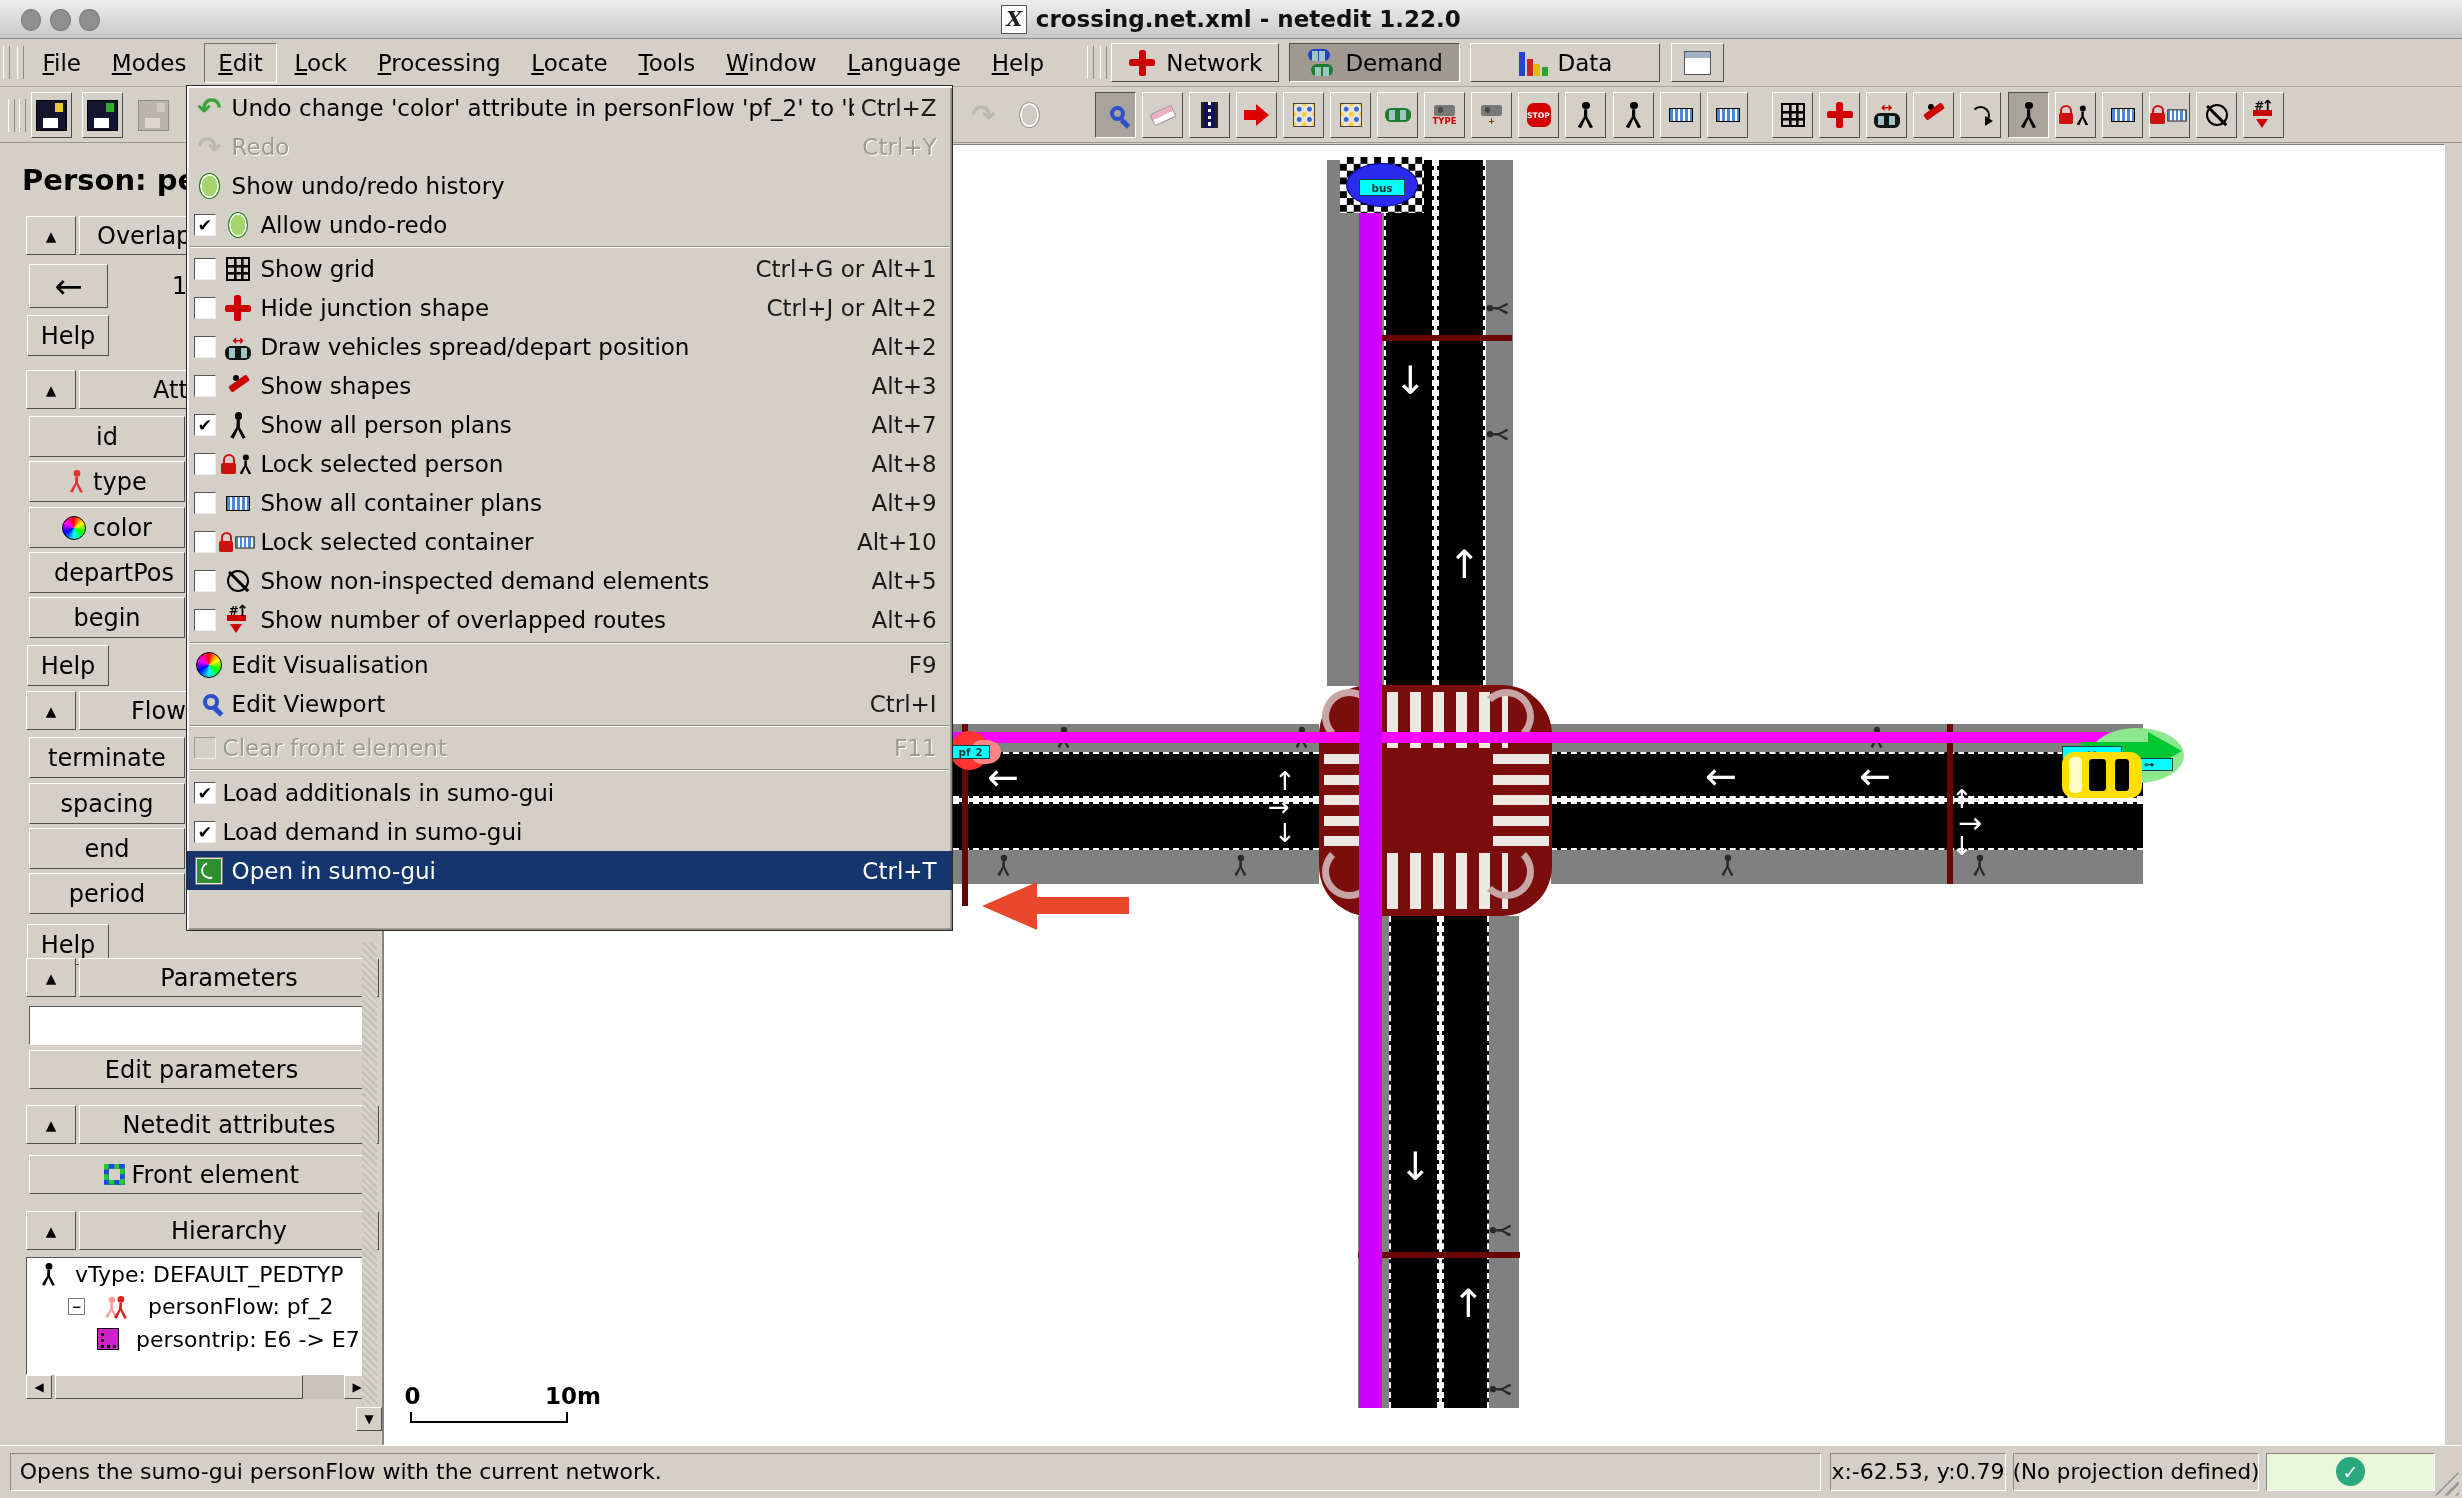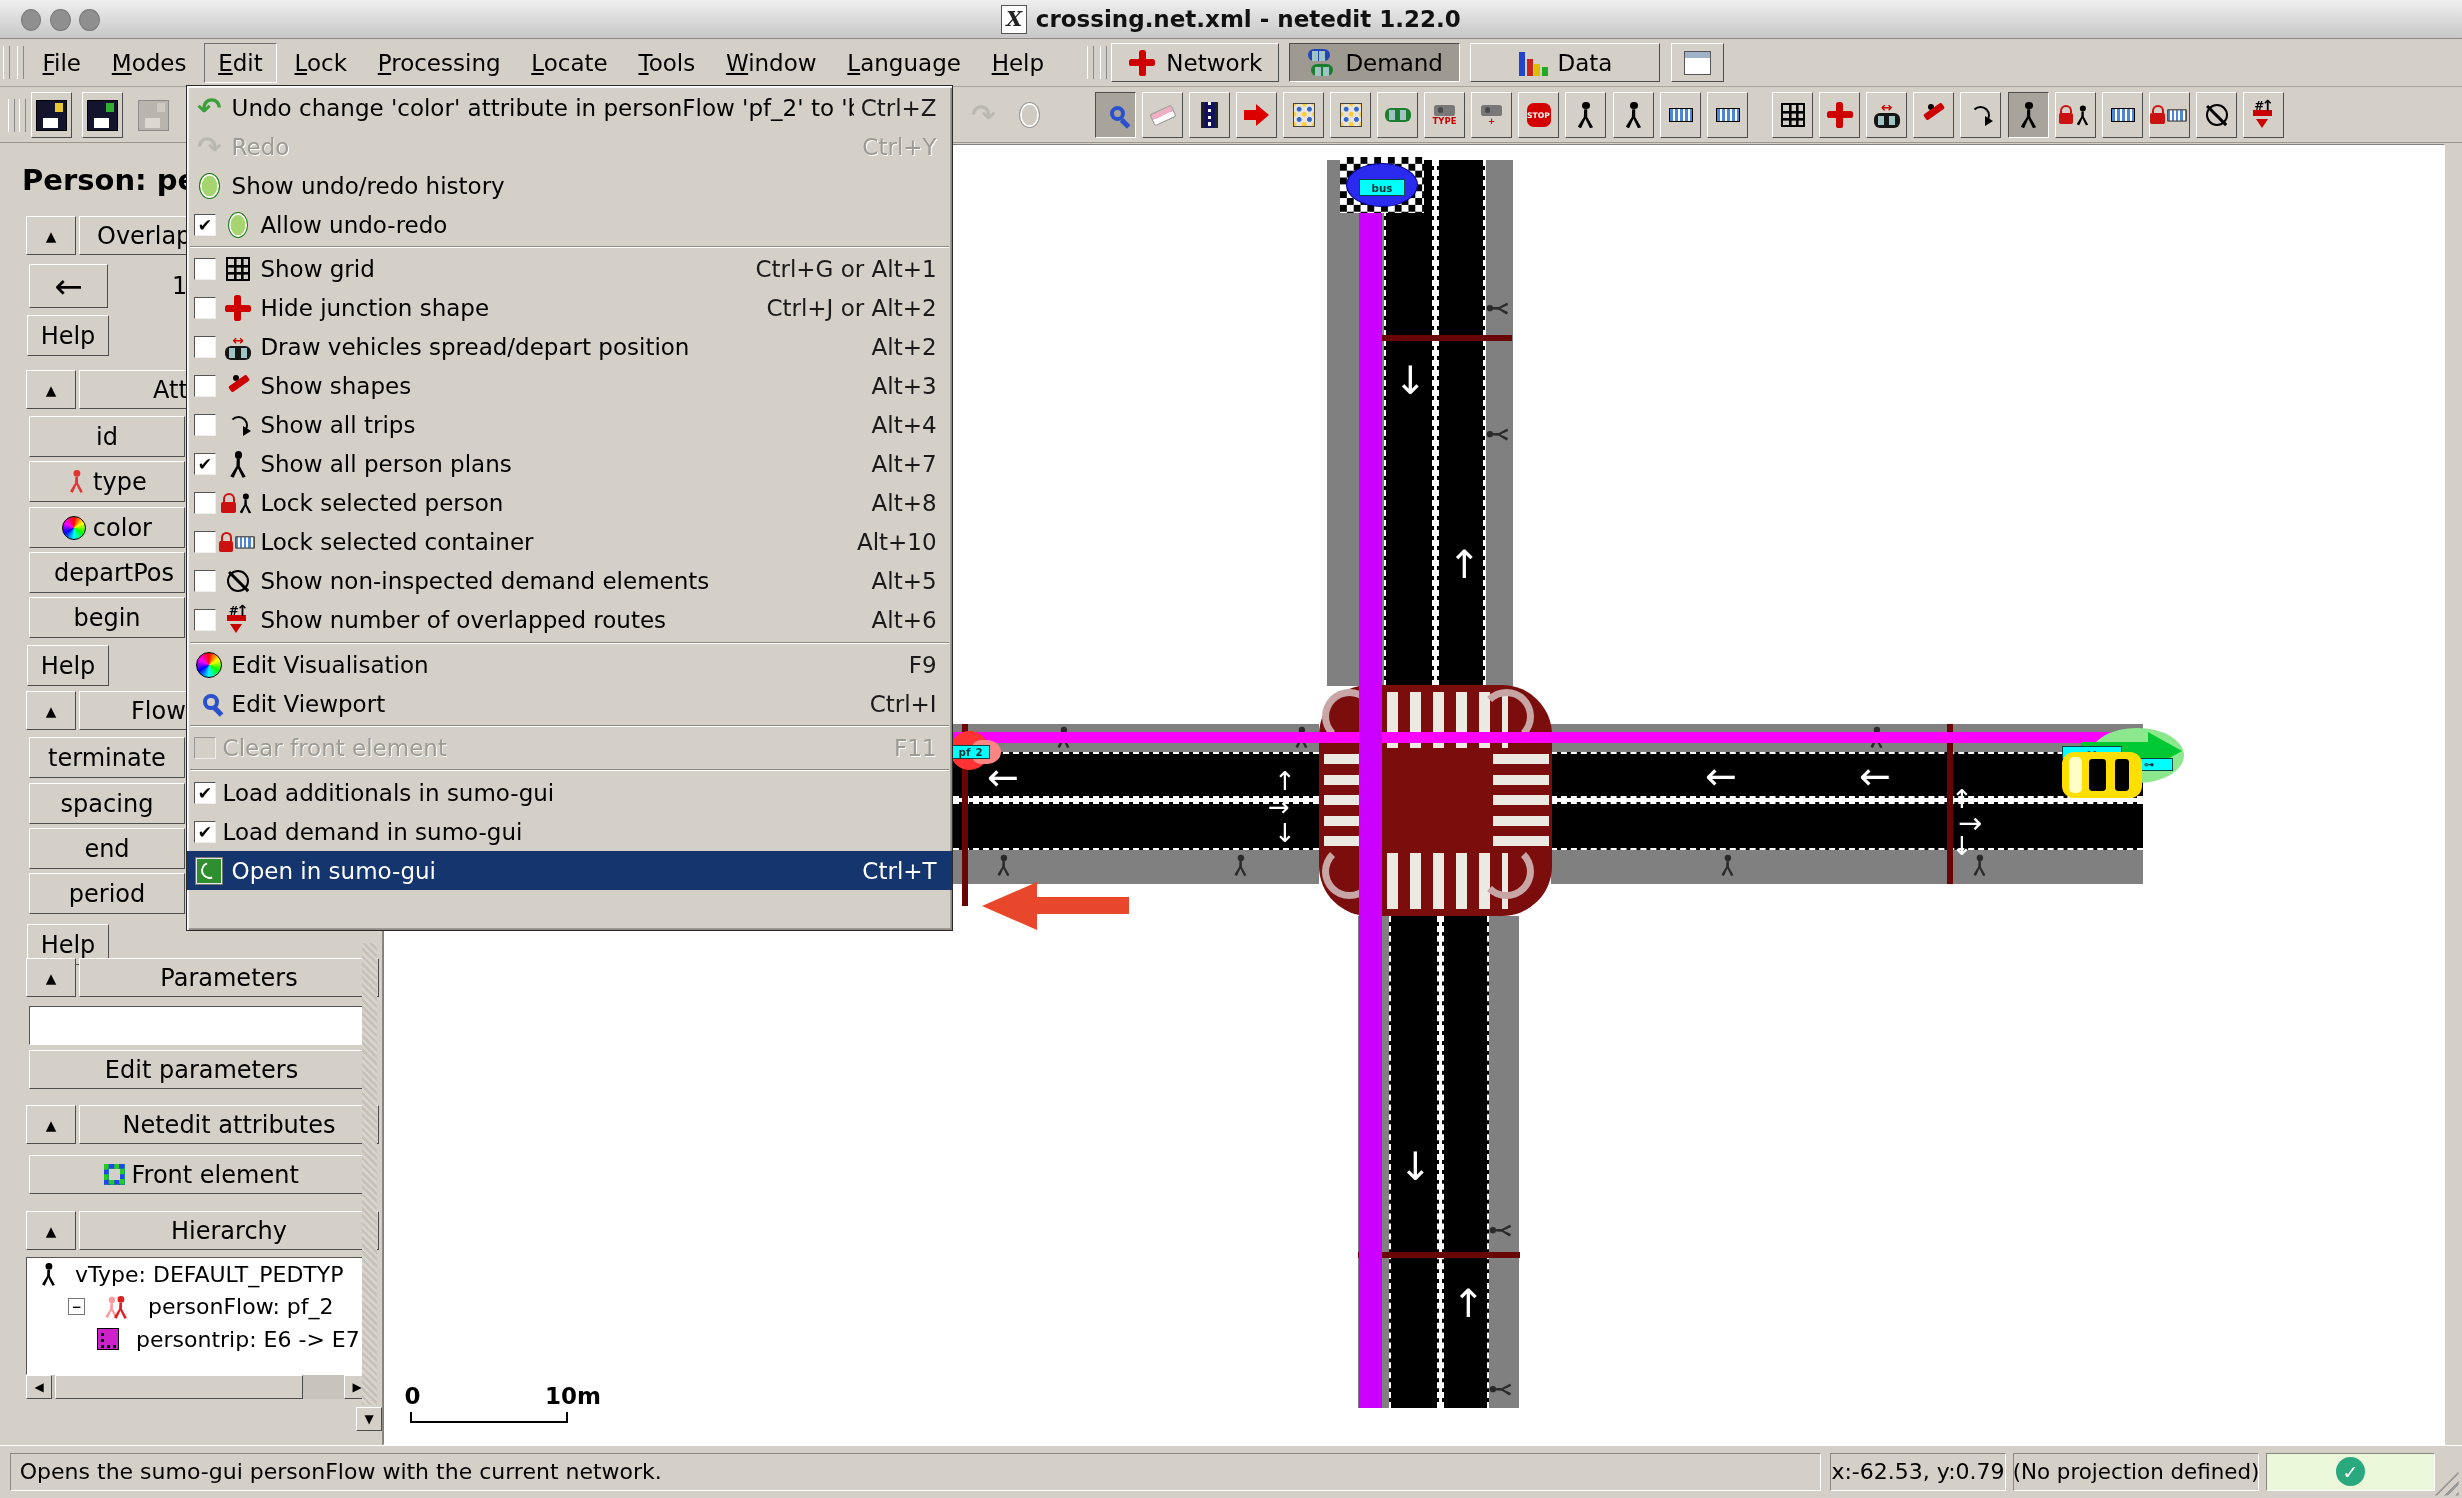--- a/index.html
+++ b/index.html
@@ -657,43 +657,43 @@
     </div>
     <div class="mrow">
       <span class="cb"></span>
       <span class="ic">
         <span class="i-shapes"></span>
       </span>
       <span class="lbl">Show shapes</span>
       <span class="sc">Alt+3</span>
     </div>
     <div class="mrow">
-      <span class="cb"></span>
-      <span class="ic">
-        <span class="i-trips"></span>
-      </span>
-      <span class="lbl">Show all trips</span>
-      <span class="sc">Alt+4</span>
-    </div>
-    <div class="mrow">
       <span class="cb">✔</span>
       <span class="ic">
         <span class="i-walker"></span>
       </span>
       <span class="lbl">Show all person plans</span>
       <span class="sc">Alt+7</span>
     </div>
     <div class="mrow">
       <span class="cb"></span>
       <span class="ic">
         <span class="i-lock"></span>
         <span class="i-walker" style="transform: scale(0.75);"></span>
       </span>
       <span class="lbl">Lock selected person</span>
       <span class="sc">Alt+8</span>
+    </div>
+    <div class="mrow">
+      <span class="cb"></span>
+      <span class="ic">
+        <span class="i-container"></span>
+      </span>
+      <span class="lbl">Show all container plans</span>
+      <span class="sc">Alt+9</span>
     </div>
     <div class="mrow">
       <span class="cb"></span>
       <span class="ic">
         <span class="i-lock"></span>
         <span class="i-container" style="transform: scale(0.8);"></span>
       </span>
       <span class="lbl">Lock selected container</span>
       <span class="sc">Alt+10</span>
     </div>

